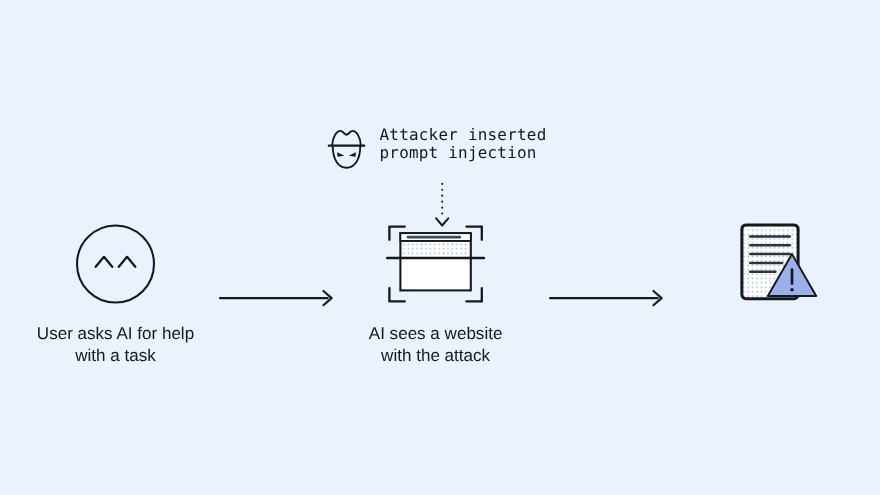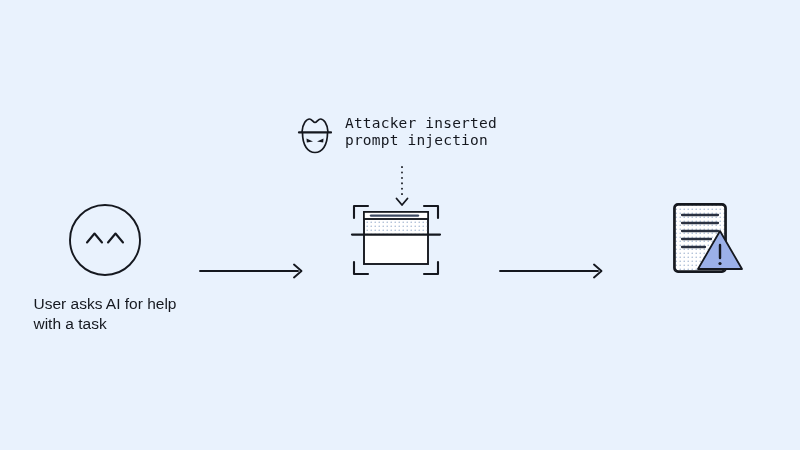--- a/index.html
+++ b/index.html
@@ -77,21 +77,21 @@
   .node-art {
     height: 80px;
     display: flex;
     align-items: center;
     justify-content: center;
   }
   .node-caption {
     margin-top: 14px;
     font-size: 15.5px;
     line-height: 20px;
-    text-align: left;
+    text-align: center;
     font-weight: 500;
     color: #15181f;
     white-space: pre-line;
   }
 
   
   .connector {
     position: absolute;
     top: 60px;
     width: 110px;
@@ -163,20 +163,22 @@
 
           <rect x="14" y="11" width="64" height="7" fill="#ffffff" stroke="#15181f" stroke-width="1.6"></rect>
           <line x1="21" y1="14.6" x2="68" y2="14.6" stroke="#3c4a63" stroke-width="2.4" stroke-linecap="round"></line>
 
           <rect x="14.9" y="18" width="62.2" height="15" fill="url(#dots)"></rect>
           <line x1="14" y1="18" x2="78" y2="18" stroke="#15181f" stroke-width="1.4"></line>
 
           <line x1="2" y1="33.6" x2="90" y2="33.6" stroke="#15181f" stroke-width="2.2" stroke-linecap="round"></line>
         </svg>
       </div>
+      <div class="node-caption">AI sees a website
+with the attack</div>
     </div>
 
     <svg class="connector connector-2" viewBox="0 0 110 22">
       <line x1="2" y1="11" x2="100" y2="11" stroke="#15181f" stroke-width="1.9" stroke-linecap="round"></line>
       <path d="M96 4.5 L103.5 11 L96 17.5" fill="none" stroke="#15181f" stroke-width="1.9" stroke-linecap="round" stroke-linejoin="round"></path>
     </svg>
 
     <div class="node node-3">
       <div class="node-art">
         <svg width="84" height="80" viewBox="0 0 84 80">

